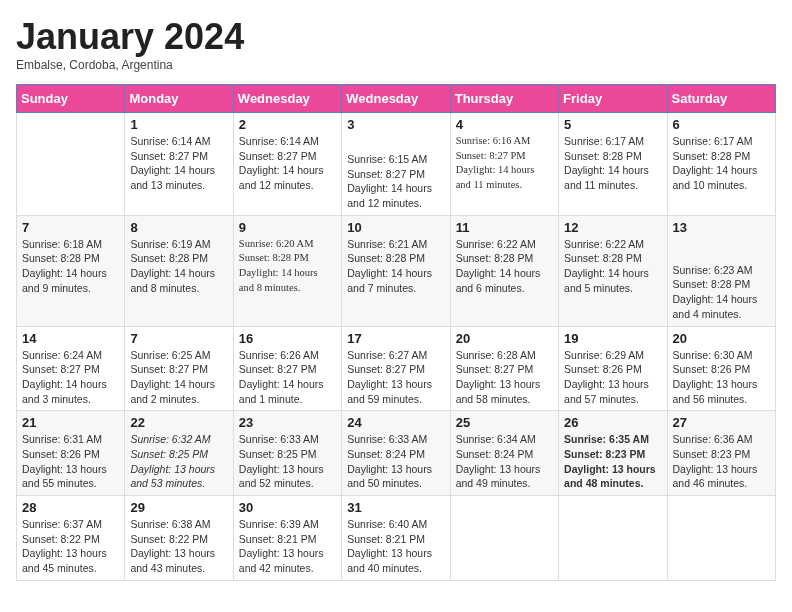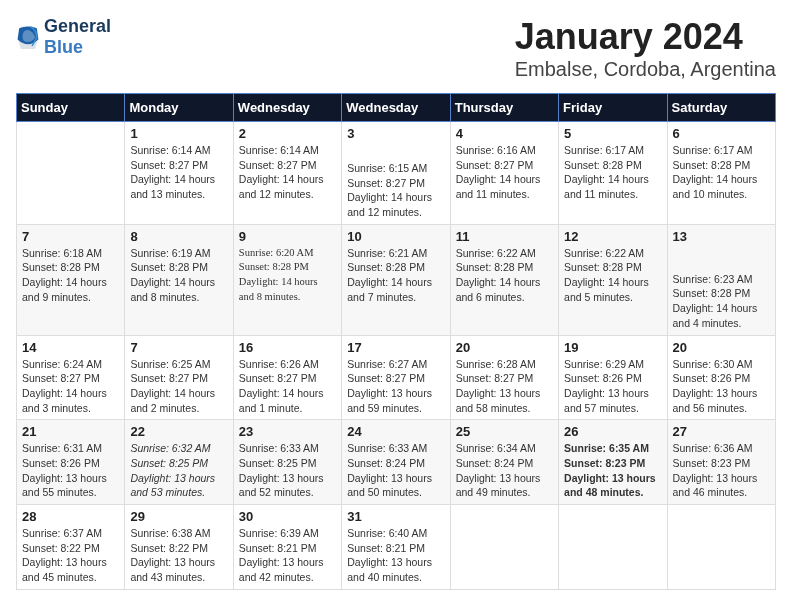--- a/index.html
+++ b/index.html
@@ -27,30 +27,30 @@
     }
     .title-block {
       text-align: left;
     }
     .month-year {
       font-size: 36px;
       font-weight: bold;
       color: #222;
     }
     .location {
-      font-size: 20px;
+      font-size: 12px;
       color: #444;
     }
     table {
       width: 100%;
       border-collapse: collapse;
       font-size: 11px;
     }
     thead tr {
-      background-color: #0f172a;
+      background-color: #ec4899;
       color: #fff;
     }
     thead th {
       padding: 6px 4px;
       text-align: left;
       font-size: 13px;
       font-weight: bold;
       border: 1px solid #5580cc;
     }
     tbody tr {
@@ -79,32 +79,20 @@
       background-color: #f7f7f7;
     }
     tbody tr:nth-child(odd) {
       background-color: #ffffff;
     }
   </style>
 </head>
 <body>
 
 <div class="header">
-  <div class="logo">
-    <svg class="logo-icon" viewBox="0 0 30 34" xmlns="http://www.w3.org/2000/svg">
-      <polygon points="6,4 24,4 28,18 24,32 6,32 2,18" fill="#1a3a6c" opacity="0.15"></polygon>
-      <path d="M4,6 Q15,2 26,6 L28,20 Q15,32 2,20 Z" fill="#1a5fa8"></path>
-      <path d="M14,8 Q22,10 24,18 Q18,26 10,22 Q6,16 10,10 Z" fill="#fff" opacity="0.3"></path>
-      <path d="M18,4 Q26,8 26,18 L20,28" fill="none" stroke="#3a8fd4" stroke-width="2"></path>
-    </svg>
-    <div>
-      <div style="font-size:18px;font-weight:bold;color:#1a3a5c;">General</div>
-      <div style="font-size:18px;font-weight:bold;color:#3a7abf;">Blue</div>
-    </div>
-  </div>
   <div class="title-block">
     <div class="month-year">January 2024</div>
     <div class="location">Embalse, Cordoba, Argentina</div>
   </div>
 </div>
 
 <table>
   <thead>
     <tr>
     <th>Sunday</th>
@@ -135,21 +123,21 @@
         </td>
         <td>
           <span class="day-number">3</span>
           <div class="day-info" style="white-space: pre-line; margin-top: 20px;">Sunrise: 6:15 AM
 Sunset: 8:27 PM
 Daylight: 14 hours
 and 12 minutes.</div>
         </td>
         <td>
           <span class="day-number">4</span>
-          <div class="day-info" style="white-space: pre-line;">Sunrise: 6:16 AM
+          <div class="day-info" style="white-space: pre-line; font-family: Liberation Serif, serif;">Sunrise: 6:16 AM
 Sunset: 8:27 PM
 Daylight: 14 hours
 and 11 minutes.</div>
         </td>
         <td>
           <span class="day-number">5</span>
           <div class="day-info" style="white-space: pre-line;">Sunrise: 6:17 AM
 Sunset: 8:28 PM
 Daylight: 14 hours
 and 11 minutes.</div>

